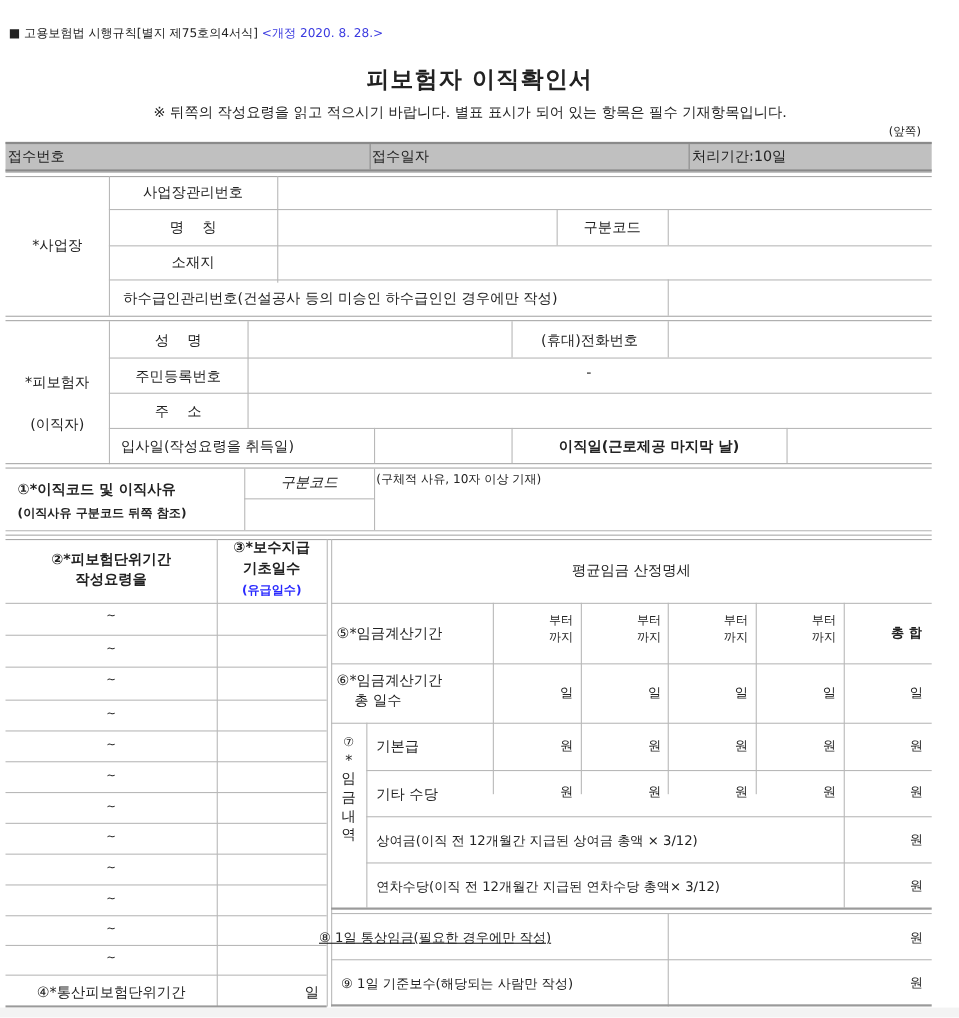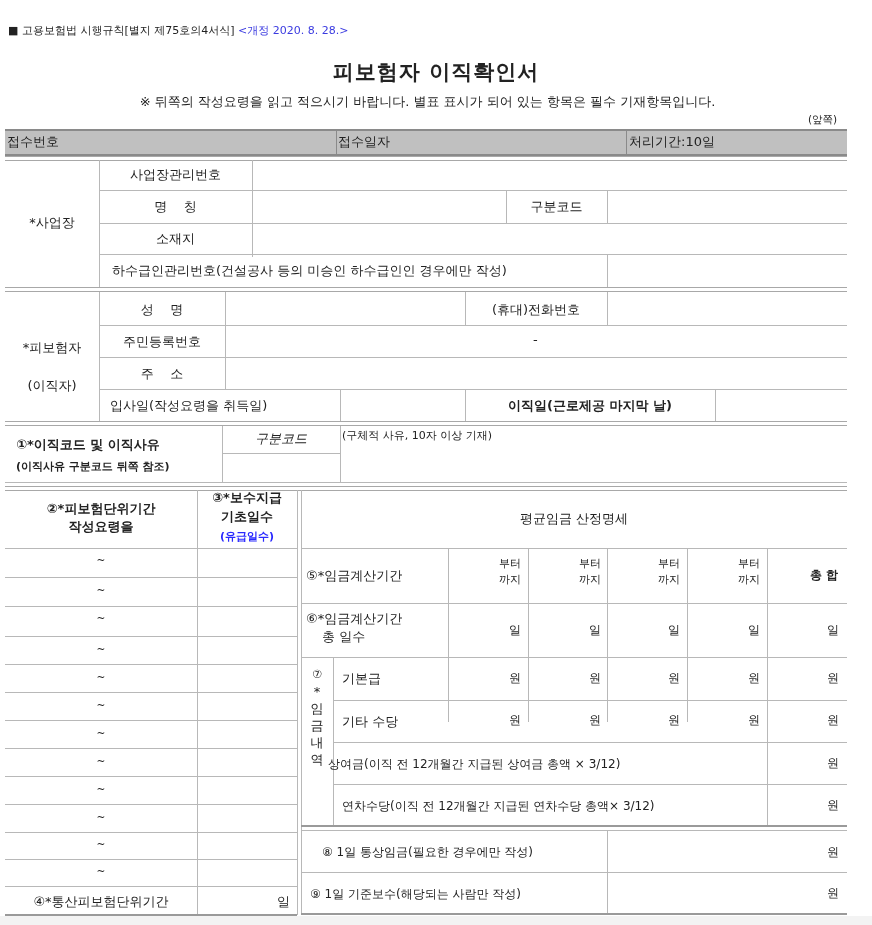--- a/index.html
+++ b/index.html
@@ -260,34 +260,34 @@
 <div class="abs" style="left:608px;top:701px;width:78px;height:40px;">
     <div class="txt fs12 r" style="right:6px;top:11px;">원</div>
   </div>
 <div class="abs" style="left:688px;top:701px;width:78px;height:40px;">
     <div class="txt fs12 r" style="right:6px;top:11px;">원</div>
   </div>
 <div class="abs" style="left:768px;top:701px;width:79px;height:40px;">
     <div class="txt fs12 r" style="right:8px;top:11px;">원</div>
   </div>
 
-<div class="txt fs12" style="left:328px;top:756px;">상여금(이직 전 12개월간 지급된 상여금 총액 × 3/12)</div>
+<div class="txt fs12" style="left:342px;top:756px;">상여금(이직 전 12개월간 지급된 상여금 총액 × 3/12)</div>
 <div class="abs" style="left:768px;top:743px;width:79px;height:40px;">
     <div class="txt fs12 r" style="right:8px;top:12px;">원</div>
   </div>
 
 <div class="txt fs12" style="left:342px;top:798px;">연차수당(이직 전 12개월간 지급된 연차수당 총액× 3/12)</div>
 <div class="abs" style="left:768px;top:785px;width:79px;height:39px;">
     <div class="txt fs12 r" style="right:8px;top:12px;">원</div>
   </div>
 
 <div class="vl" style="left:607px;top:830px;height:85px;"></div>
 <div class="hl" style="left:301px;top:872px;width:546px;"></div>
 <div class="hl2" style="left:301px;top:913px;width:546px;"></div>
-<div class="txt fs12" style="left:322px;top:844px;">⑧ 1일 통상임금(필요한 경우에만 작성)</div>
+<div class="txt fs12" style="left:290px;top:844px;text-decoration:underline;">⑧ 1일 통상임금(필요한 경우에만 작성)</div>
 <div class="abs" style="left:608px;top:831px;width:239px;height:40px;">
     <div class="txt fs12 r" style="right:8px;top:13px;">원</div>
   </div>
 <div class="txt fs12" style="left:310px;top:886px;">⑨ 1일 기준보수(해당되는 사람만 작성)</div>
 <div class="abs" style="left:608px;top:873px;width:239px;height:39px;">
     <div class="txt fs12 r" style="right:8px;top:12px;">원</div>
   </div>
 
 <div class="abs" style="left:0;top:916px;width:872px;height:9px;background:#f3f3f3;"></div>
 

